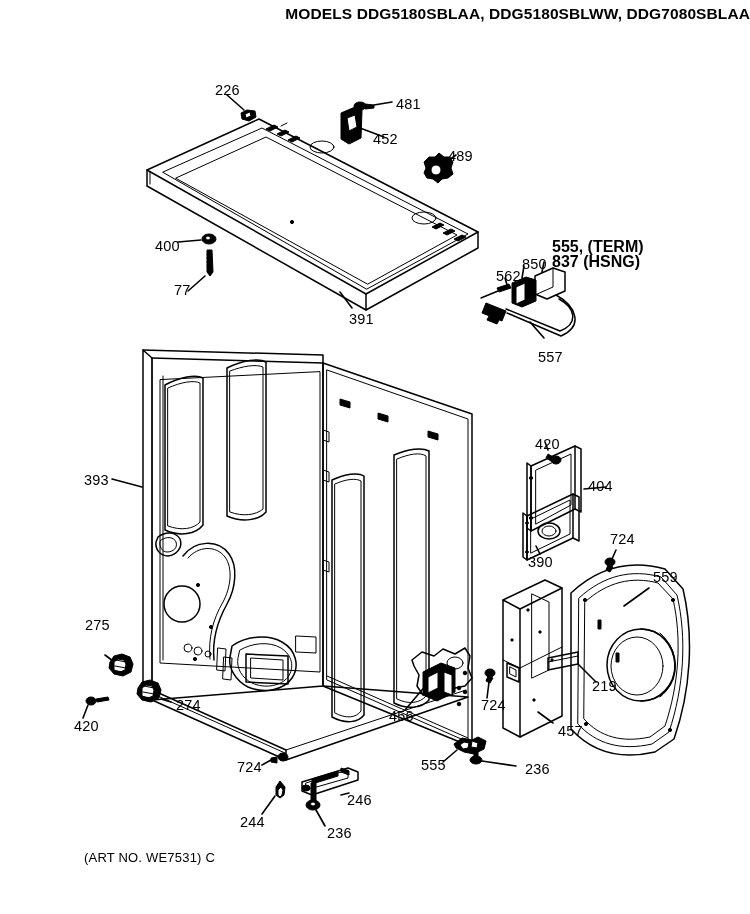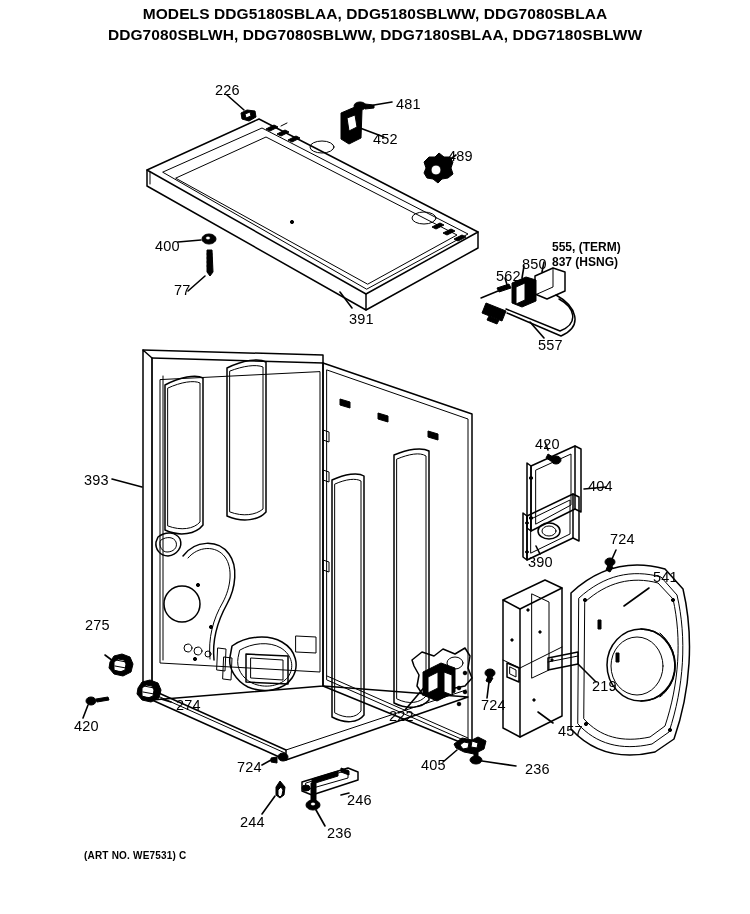--- a/index.html
+++ b/index.html
@@ -2,50 +2,49 @@
 <html><head>
 <meta charset="utf-8">
 <style>
   html,body{margin:0;padding:0;background:#fff;}
   body{width:750px;height:914px;position:relative;overflow:hidden;
        font-family:"Liberation Sans",sans-serif;color:#000;}
 
   #page{position:absolute;left:0;top:0;width:750px;height:914px;}
 
   
-  .title{position:absolute;left:0;top:3px;width:750px;text-align:center;
+  .title{position:absolute;left:0;top:3px;width:750px;text-align:right;
          font-weight:bold;font-size:15.5px;letter-spacing:.1px;line-height:21px;}
   .title div{white-space:nowrap;}
 
   
-  .artno{position:absolute;left:84px;top:850px;font-size:10px;font-weight:bold;
+  .artno{position:absolute;left:84px;top:850px;font-size:13px;font-weight:normal;
          letter-spacing:.2px;}
 
   
   .lbl{position:absolute;font-weight:normal;font-size:14.5px;letter-spacing:.2px;
        white-space:nowrap;line-height:15px;}
-  .lbl2{position:absolute;font-weight:bold;font-size:12px;white-space:nowrap;
+  .lbl2{position:absolute;font-weight:bold;font-size:16px;white-space:nowrap;
         line-height:14.5px;}
 
   
   #art{position:absolute;left:0;top:0;width:750px;height:914px;}
   #art .s{fill:none;stroke:#000;stroke-width:1.5;stroke-linejoin:round;stroke-linecap:round;}
   #art .t{fill:none;stroke:#000;stroke-width:1;stroke-linejoin:round;stroke-linecap:round;}
   #art .ld{fill:none;stroke:#000;stroke-width:1.6;stroke-linecap:round;}
   #art .f{fill:#000;stroke:#000;stroke-width:1;stroke-linejoin:round;}
   #art .wt{fill:#fff;stroke:#000;stroke-width:1;stroke-linejoin:round;}
 </style>
 </head>
 <body>
 
 <div id="page">
 
   <div class="title">
     <div>MODELS DDG5180SBLAA, DDG5180SBLWW, DDG7080SBLAA</div>
-    <div>DDG7080SBLWH, DDG7080SBLWW, DDG7180SBLAA, DDG7180SBLWW</div>
   </div>
 
   <svg id="art" viewBox="0 0 750 914">
 
     <g>
       <path class="s" d="M147,170 L259,119 L478,232 L366,294 Z"></path>
       <path class="s" d="M147,170 L147,186 L366,310 L366,294"></path>
       <path class="s" d="M366,310 L478,248 L478,232"></path>
       <path class="t" d="M163,172 L262,128 L468,234 L367,289 Z"></path>
       <path class="t" d="M176,178 L266,137 L457,235 L368,284 Z"></path>
@@ -346,38 +345,38 @@
   <div class="lbl" style="left:373px;top:132px">452</div>
   <div class="lbl" style="left:448px;top:149px">489</div>
   <div class="lbl" style="left:155px;top:239px">400</div>
   <div class="lbl" style="left:174px;top:283px">77</div>
   <div class="lbl" style="left:349px;top:312px">391</div>
 
   <div class="lbl" style="left:496px;top:269px">562</div>
   <div class="lbl" style="left:522px;top:257px">850</div>
   <div class="lbl2" style="left:552px;top:240px">555, (TERM)</div>
   <div class="lbl2" style="left:552px;top:255px">837 (HSNG)</div>
-  <div class="lbl" style="left:538px;top:338px">557</div>
+  <div class="lbl" style="left:538px;top:350px">557</div>
 
   <div class="lbl" style="left:84px;top:473px">393</div>
   <div class="lbl" style="left:535px;top:437px">420</div>
   <div class="lbl" style="left:588px;top:479px">404</div>
   <div class="lbl" style="left:528px;top:555px">390</div>
   <div class="lbl" style="left:610px;top:532px">724</div>
-  <div class="lbl" style="left:653px;top:570px">541</div>
+  <div class="lbl" style="left:653px;top:570px">559</div>
   <div class="lbl" style="left:592px;top:679px">219</div>
   <div class="lbl" style="left:558px;top:724px">457</div>
   <div class="lbl" style="left:481px;top:698px">724</div>
 
   <div class="lbl" style="left:85px;top:618px">275</div>
   <div class="lbl" style="left:74px;top:719px">420</div>
   <div class="lbl" style="left:176px;top:698px">274</div>
-  <div class="lbl" style="left:389px;top:709px">222</div>
+  <div class="lbl" style="left:389px;top:709px">456</div>
   <div class="lbl" style="left:237px;top:760px">724</div>
   <div class="lbl" style="left:240px;top:815px">244</div>
   <div class="lbl" style="left:327px;top:826px">236</div>
   <div class="lbl" style="left:347px;top:793px">246</div>
-  <div class="lbl" style="left:421px;top:758px">405</div>
+  <div class="lbl" style="left:421px;top:758px">555</div>
   <div class="lbl" style="left:525px;top:762px">236</div>
 
   <div class="artno">(ART NO. WE7531) C</div>
 
 </div>
 
 </body></html>

